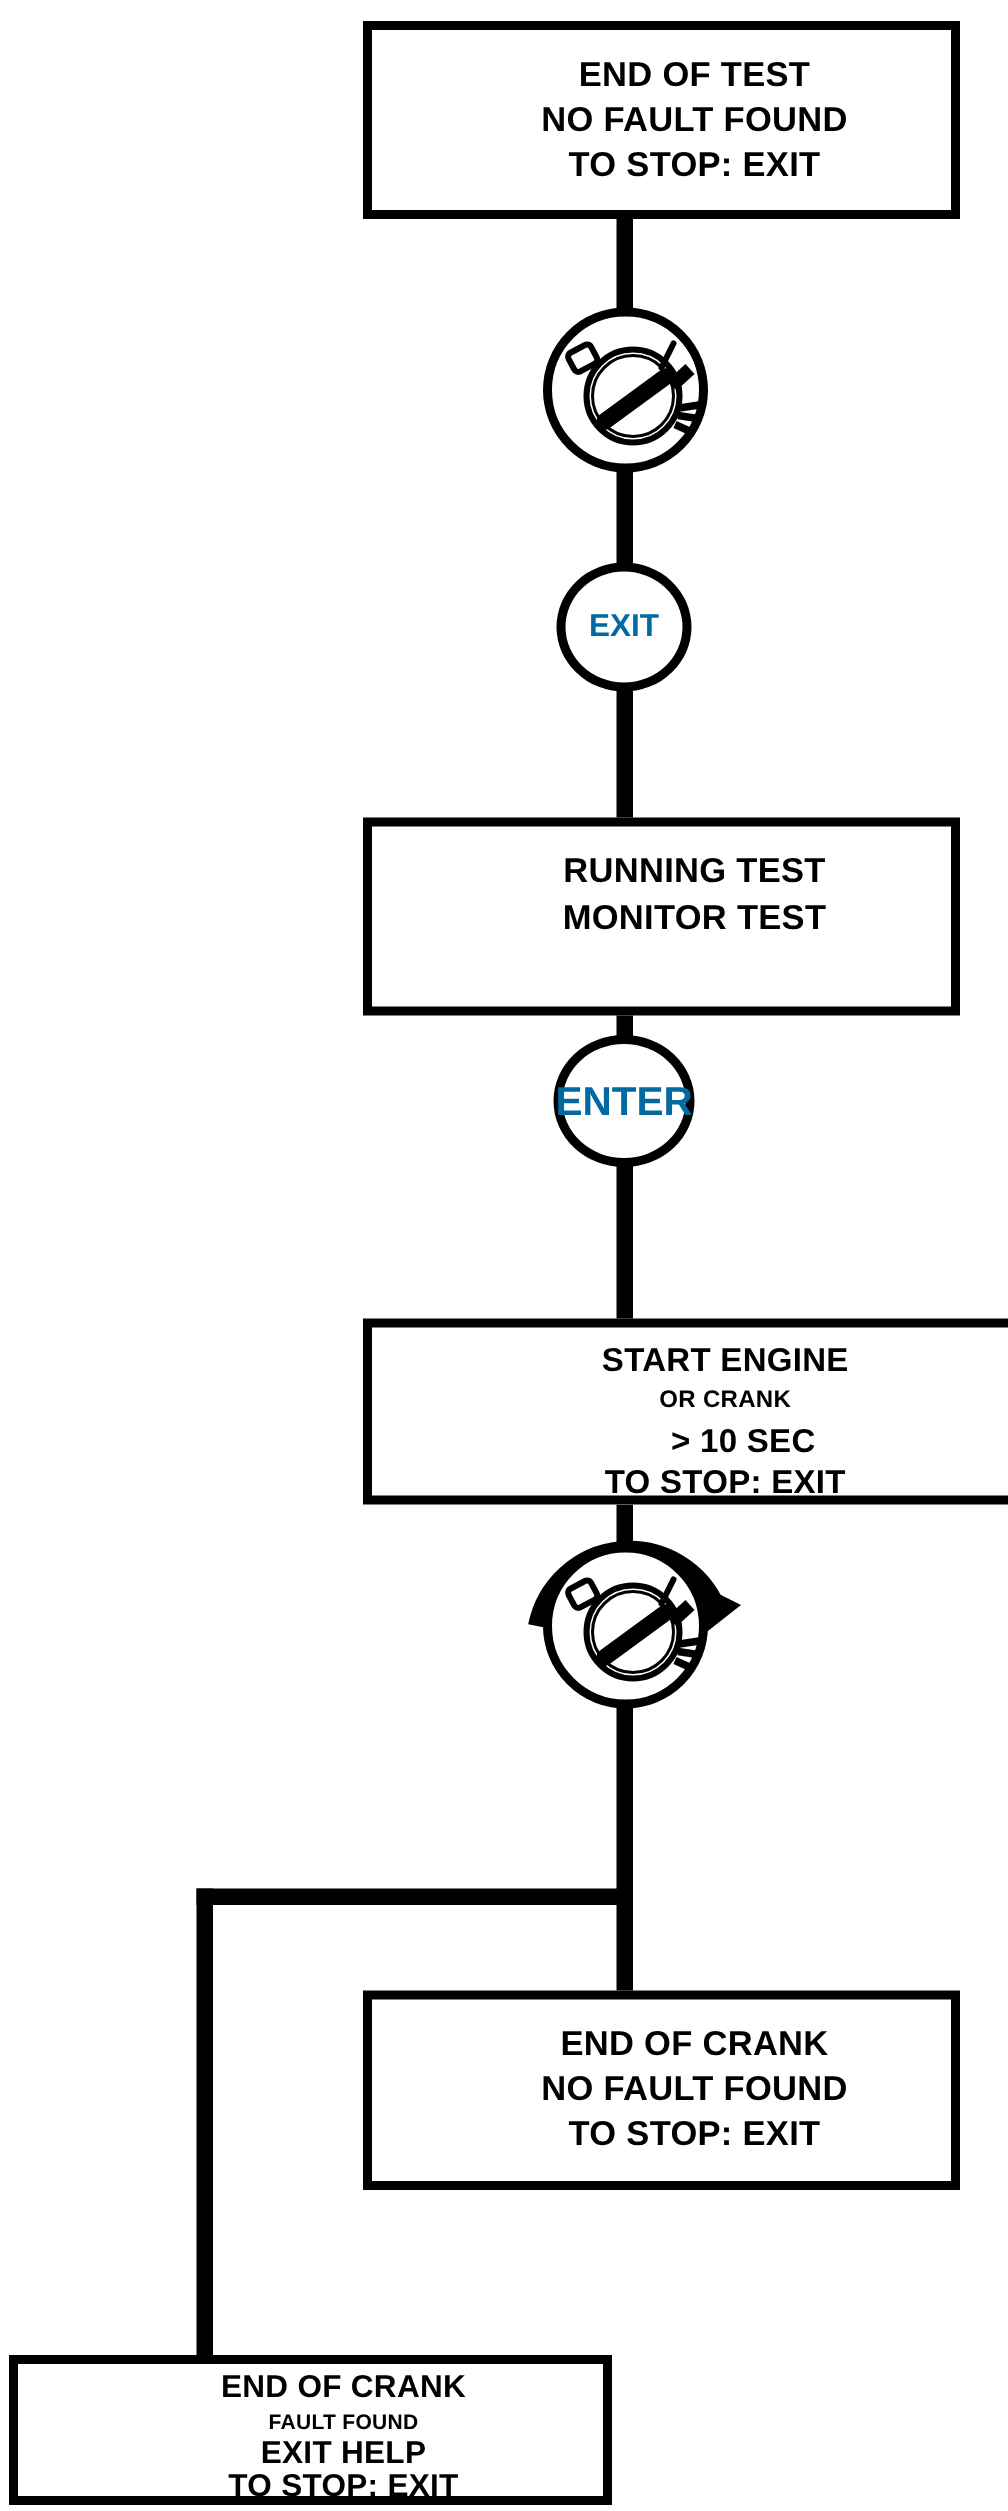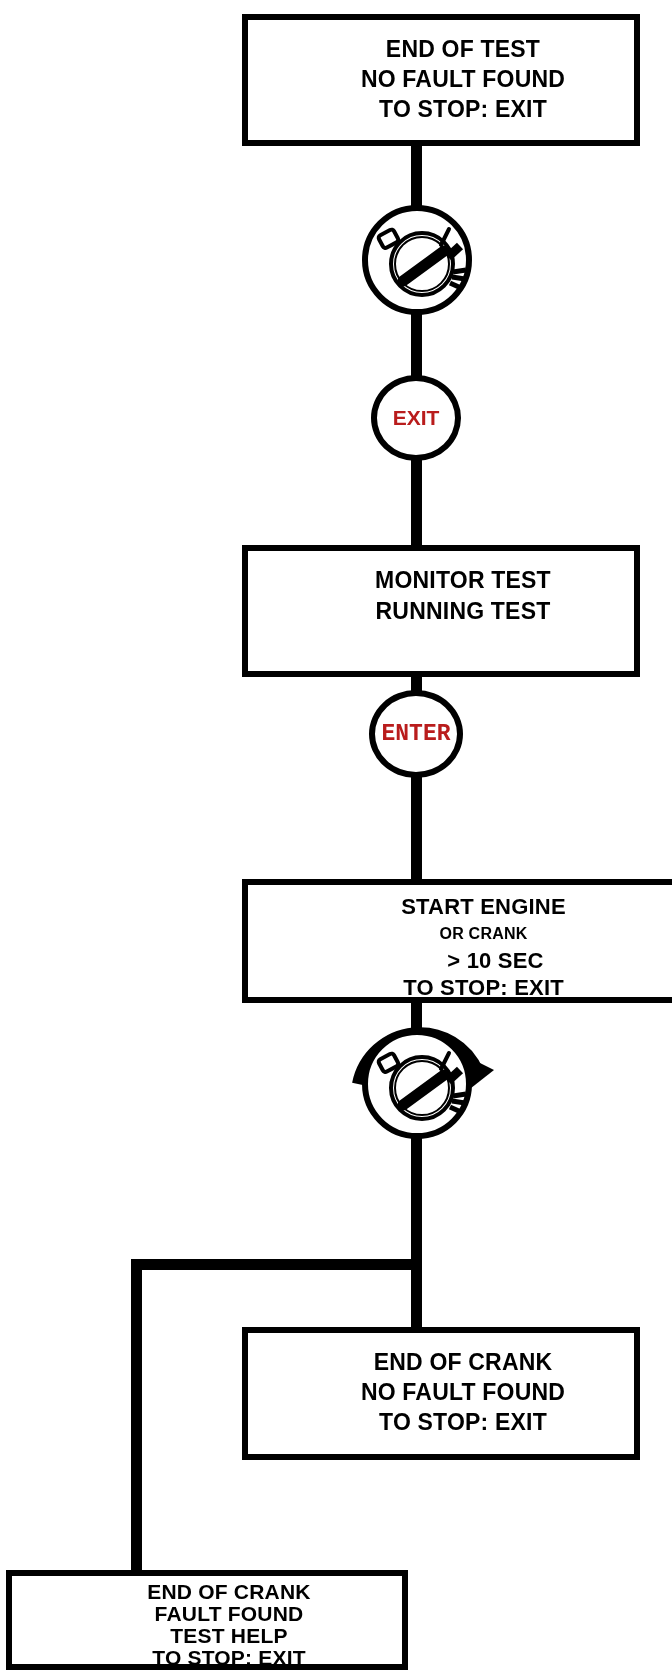--- a/index.html
+++ b/index.html
@@ -5,21 +5,21 @@
   html,body{margin:0;padding:0;background:#ffffff;}
   body{width:672px;height:1674px;position:relative;overflow:hidden;
        font-family:"Liberation Sans", sans-serif;}
   #canvas{position:absolute;left:0;top:0;width:672px;height:1674px;}
   .node{position:absolute;box-sizing:border-box;border:6px solid #000;background:#fff;
         display:flex;flex-direction:column;align-items:center;justify-content:flex-start;padding-left:44px;}
   .node .ln{font-weight:bold;color:#000;letter-spacing:.2px;white-space:pre;}
   .conn{position:absolute;background:#000;}
   .oval{position:absolute;box-sizing:border-box;border:6px solid #000;background:#fff;
         border-radius:50%;display:flex;align-items:center;justify-content:center;}
-  .oval span{font-weight:bold;color:#b91c1c;white-space:nowrap;}
+  .oval span{font-weight:bold;color:#0369a1;white-space:nowrap;}
   .knob{position:absolute;}
   svg{display:block;overflow:visible;}
 </style>
 </head>
 <body>
 
 <div id="canvas">
 
   <div class="conn" style="left:411px;top:146px;width:11px;height:76px;"></div>
 
@@ -70,26 +70,26 @@
         <line x1="105" y1="84" x2="94" y2="79" stroke="#000" stroke-width="5"></line>
       </g>
     </svg>
   </div>
 
   <div class="oval" style="left:371px;top:375px;width:90px;height:86px;">
     <span style="font-size:21px;">EXIT</span>
   </div>
 
   <div class="node" style="left:242px;top:545px;width:398px;height:132px;padding-top:14px;">
+    <div class="ln" style="font-size:23px;line-height:31px;">RUNNING TEST</div>
     <div class="ln" style="font-size:23px;line-height:31px;">MONITOR TEST</div>
-    <div class="ln" style="font-size:23px;line-height:31px;">RUNNING TEST</div>
   </div>
 
   <div class="oval" style="left:369px;top:690px;width:94px;height:88px;">
-    <span style="font-size:23px;font-family:Liberation Mono, monospace;">ENTER</span>
+    <span style="font-size:27px;">ENTER</span>
   </div>
 
   <div class="node" style="left:242px;top:879px;width:439px;height:124px;padding-top:8px;">
     <div class="ln" style="font-size:22px;line-height:27px;">START ENGINE</div>
     <div class="ln" style="font-size:16px;line-height:27px;">OR CRANK</div>
     <div class="ln" style="font-size:22px;line-height:27px;margin-left:24px;">&gt; 10 SEC</div>
     <div class="ln" style="font-size:22px;line-height:27px;">TO STOP: EXIT</div>
   </div>
 
   <div class="knob" style="left:346px;top:1014px;width:156px;height:128px;">
@@ -115,18 +115,18 @@
 
   <div class="node" style="left:242px;top:1327px;width:398px;height:133px;padding-top:14px;">
     <div class="ln" style="font-size:23px;line-height:30px;">END OF CRANK</div>
     <div class="ln" style="font-size:23px;line-height:30px;">NO FAULT FOUND</div>
     <div class="ln" style="font-size:23px;line-height:16px;"></div>
     <div class="ln" style="font-size:23px;line-height:30px;">TO STOP: EXIT</div>
   </div>
 
   <div class="node" style="left:6px;top:1570px;width:402px;height:100px;padding-top:5px;">
     <div class="ln" style="font-size:21px;line-height:22px;">END OF CRANK</div>
-    <div class="ln" style="font-size:21px;line-height:22px;text-align:center;">FAULT FOUND</div>
-    <div class="ln" style="font-size:21px;line-height:22px;">TEST HELP</div>
+    <div class="ln" style="font-size:14px;line-height:22px;text-align:center;">FAULT FOUND</div>
+    <div class="ln" style="font-size:21px;line-height:22px;">EXIT HELP</div>
     <div class="ln" style="font-size:21px;line-height:22px;">TO STOP: EXIT</div>
   </div>
 
 </div>
 
 </body></html>

